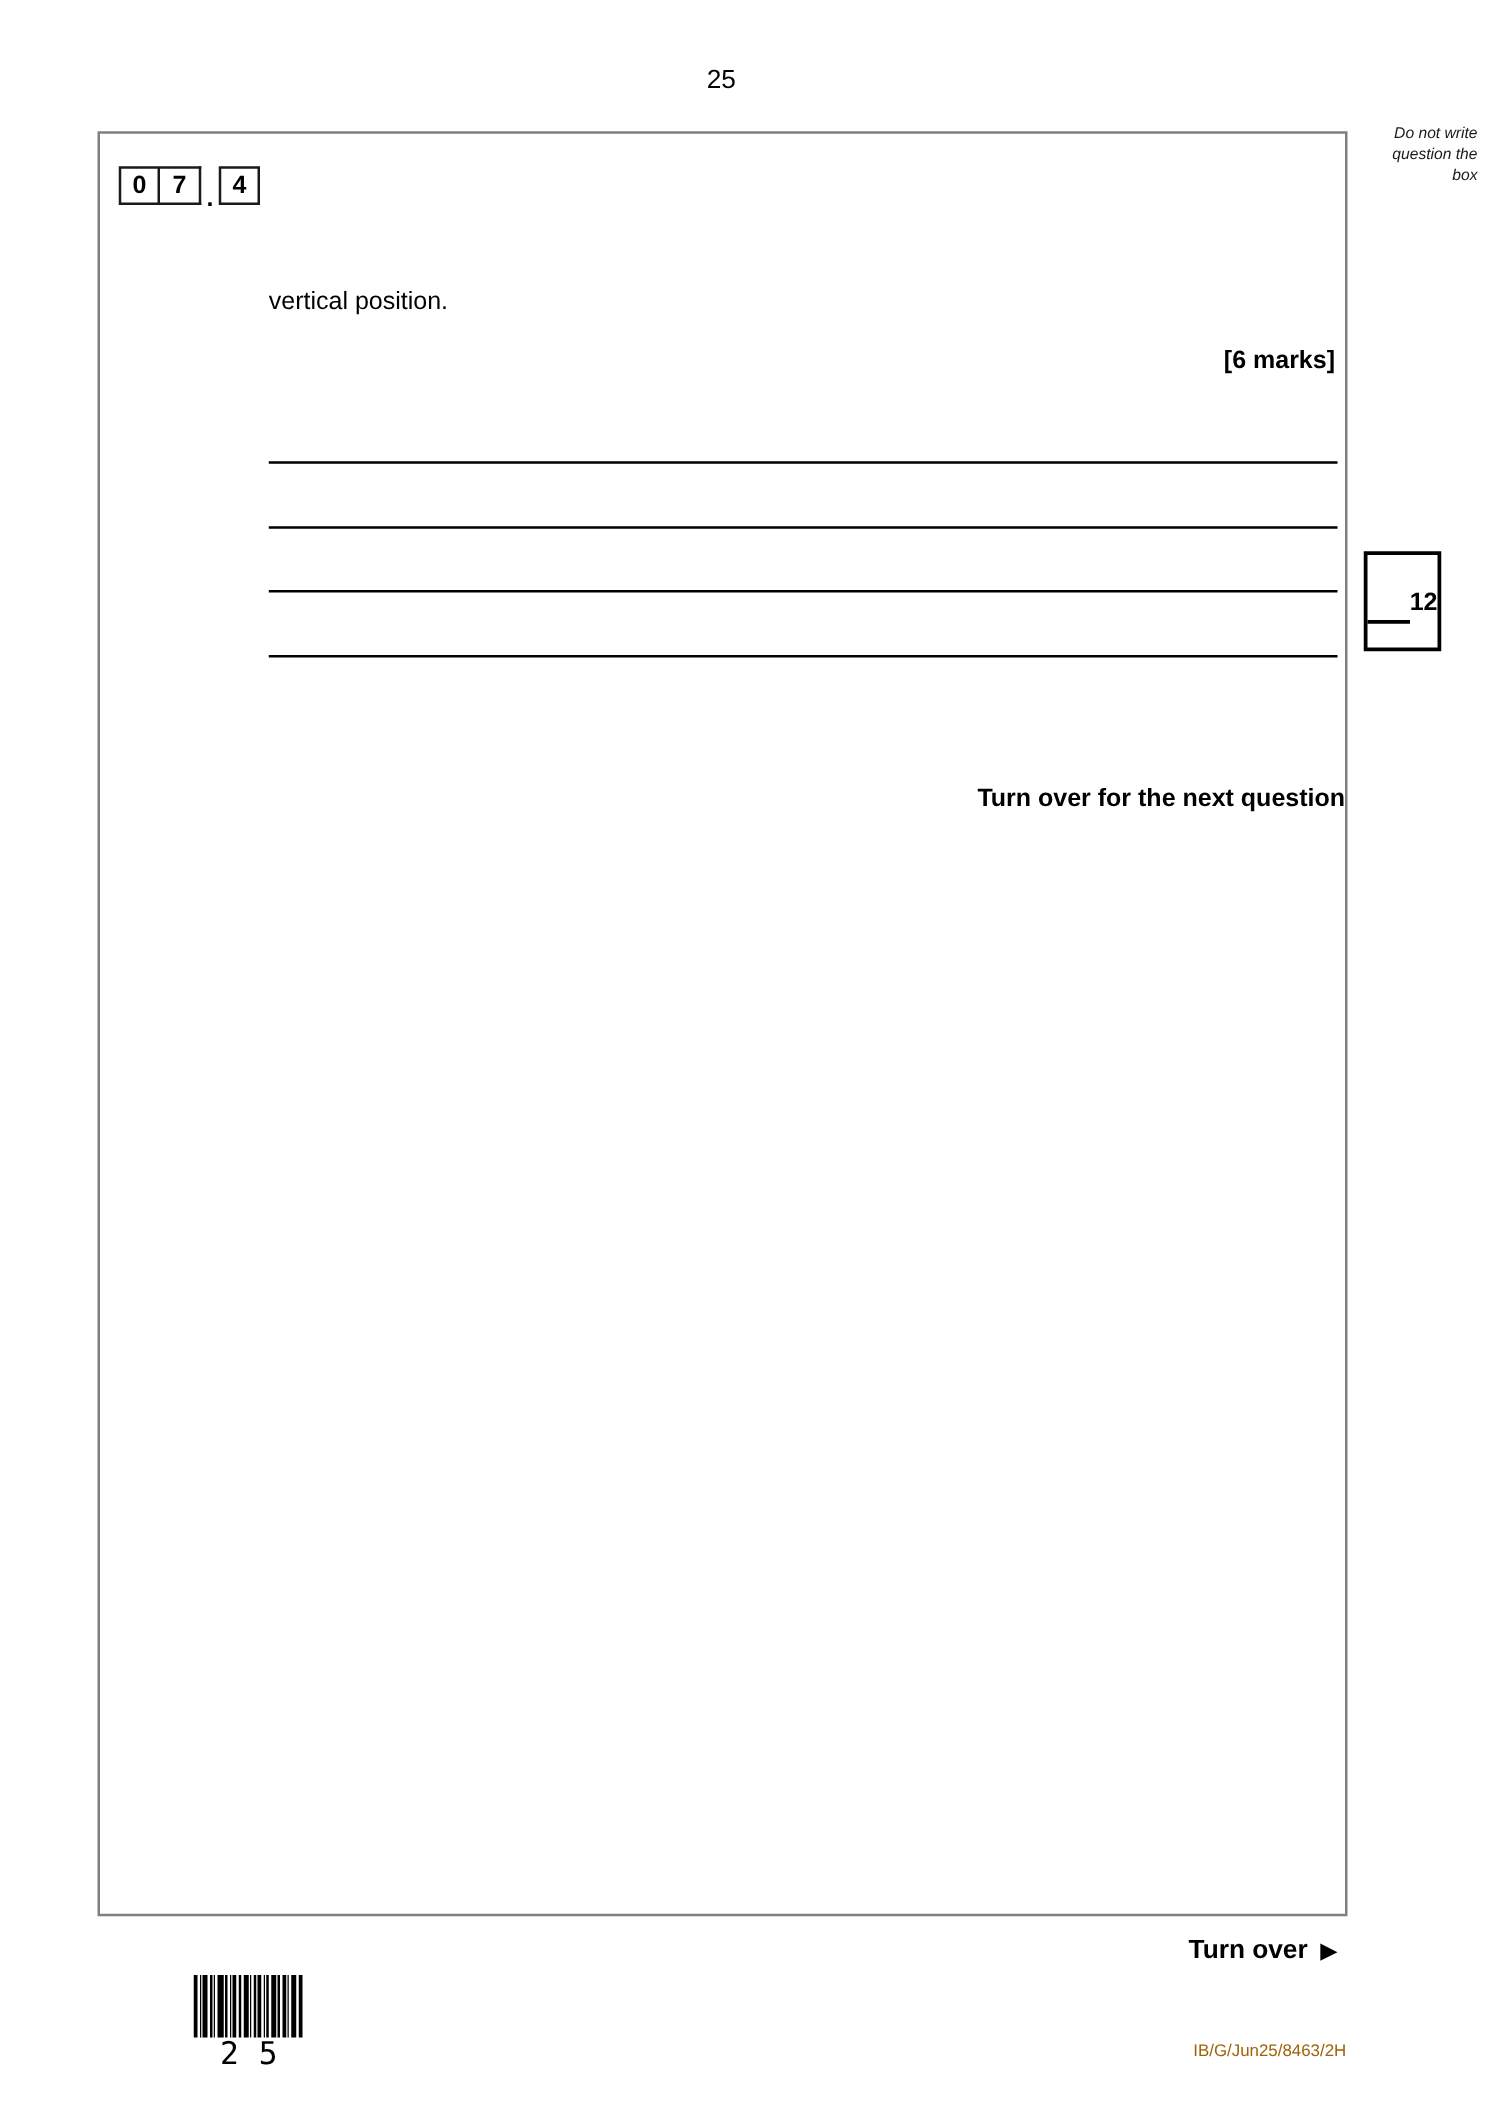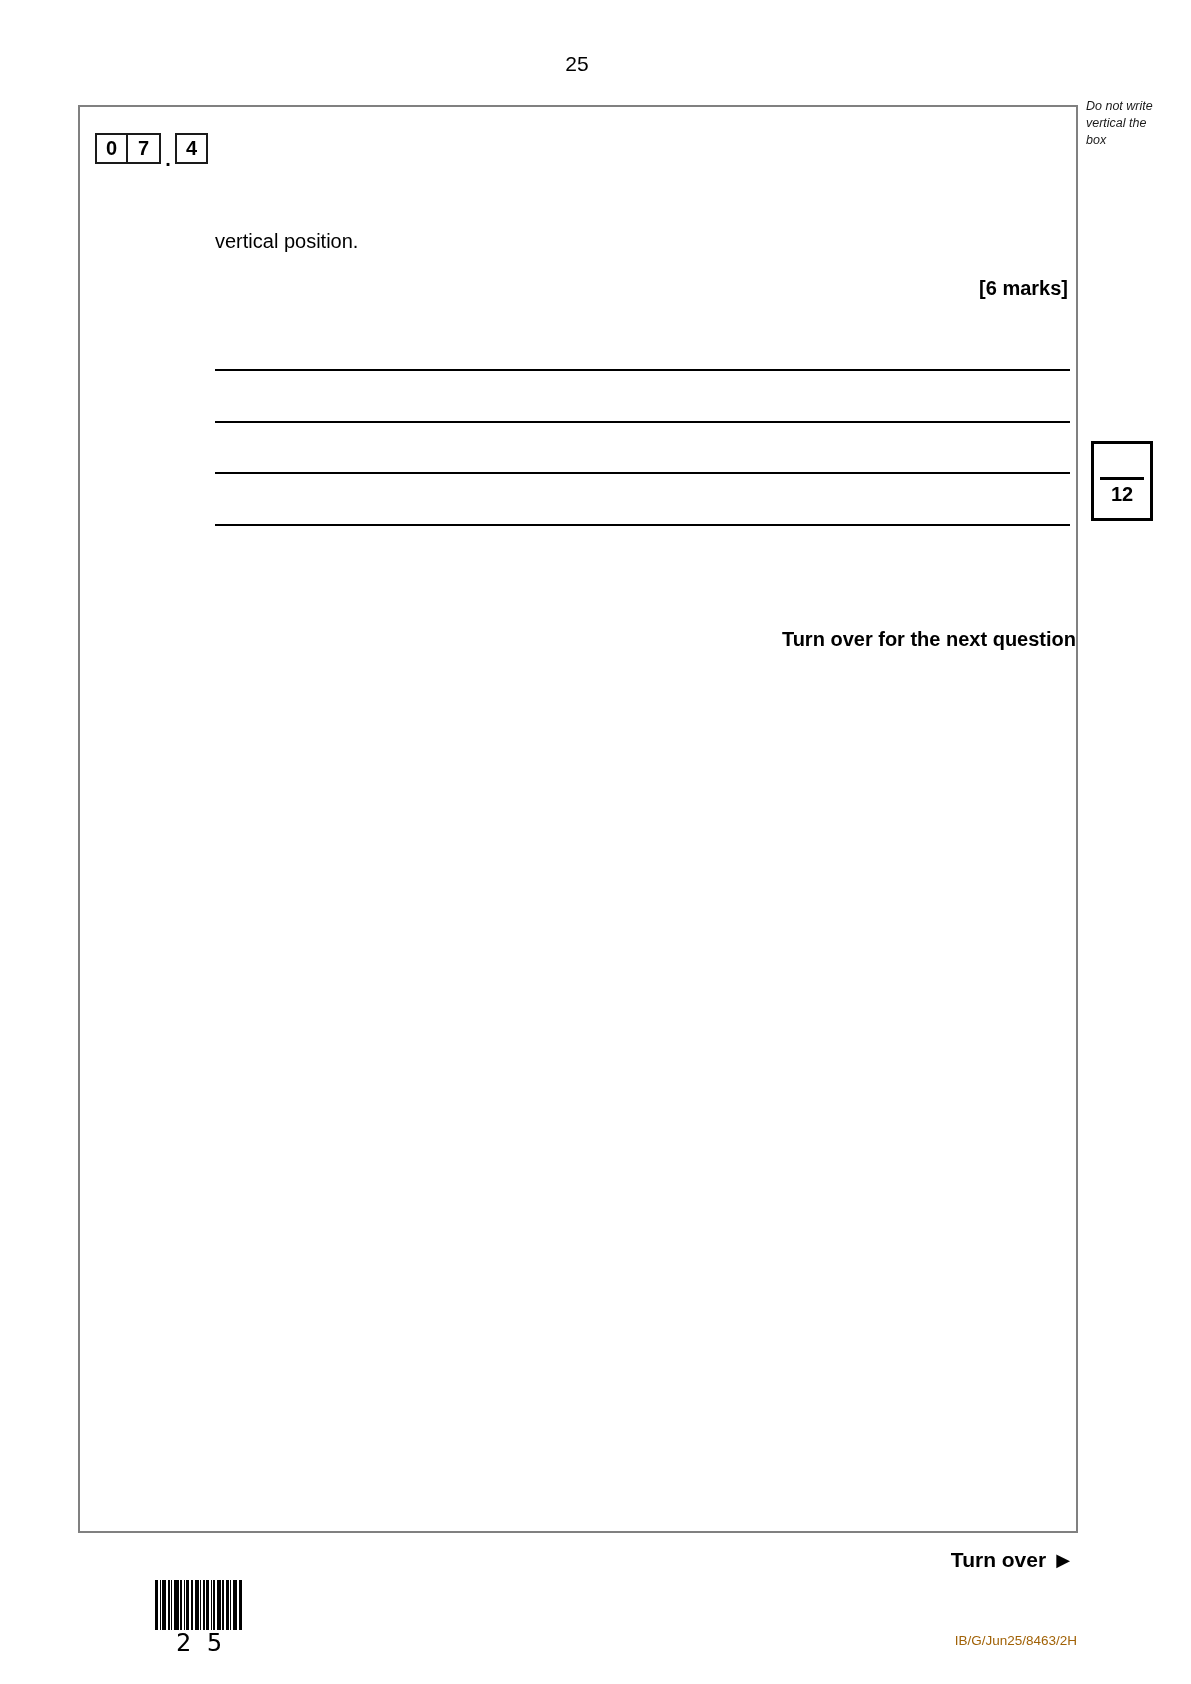--- a/index.html
+++ b/index.html
@@ -3,21 +3,21 @@
 <meta charset="utf-8">
 <style>
   html,body{margin:0;padding:0;background:#fff;}
   body{font-family:"Liberation Sans","DejaVu Sans",sans-serif;color:#000;}
   .page{position:relative;width:1191px;height:1684px;background:#fff;overflow:hidden;}
 
   .page-number{position:absolute;left:577px;top:52px;transform:translateX(-50%);
     font-size:21px;}
 
   .side-note{position:absolute;left:1086px;top:98px;width:96px;
-    font-style:italic;font-size:12.5px;line-height:1.35;text-align:left;color:#1a1a1a;}
+    font-style:italic;font-size:12.5px;line-height:1.35;text-align:right;color:#1a1a1a;}
 
   .main-box{position:absolute;left:78px;top:105px;width:1000px;height:1428px;
     border:2px solid #808080;box-sizing:border-box;background:#fff;}
 
   .qnum-row{position:absolute;left:15px;top:26px;display:flex;align-items:center;}
   .qnum-group{display:flex;}
   .qnum-cell{width:33px;height:31px;border:2px solid #1a1a1a;box-sizing:border-box;
     display:flex;align-items:center;justify-content:center;
     font-weight:bold;font-size:20px;}
   .qnum-cell+.qnum-cell{border-left:none;}
@@ -32,21 +32,21 @@
   .q-marks{position:absolute;right:8px;top:170px;font-size:20px;font-weight:bold;}
 
   .answer-lines{position:absolute;left:0;top:0;width:100%;height:100%;pointer-events:none;}
   .answer-line{position:absolute;left:135px;width:855px;height:0;
     border-bottom:2px solid #000;}
 
   .turn-next{position:absolute;left:0;top:521px;width:100%;text-align:right;
     font-size:20px;font-weight:bold;}
 
   .total-box{position:absolute;left:1091px;top:441px;width:62px;height:80px;
-    border:3px solid #000;box-sizing:border-box;display:flex;flex-direction:column;
+    border:3px solid #000;box-sizing:border-box;display:flex;flex-direction:row;
     align-items:center;}
   .total-box .score-line{width:44px;height:3px;background:#000;margin-top:33px;}
   .total-box .total-value{font-size:20px;font-weight:bold;margin-top:3px;}
 
   .turn-over{position:absolute;right:121px;top:1548px;font-size:21px;font-weight:bold;
     display:flex;align-items:center;}
   .turn-over .arrow{margin-left:10px;font-size:18px;}
 
   .barcode{position:absolute;left:155px;top:1580px;height:50px;display:flex;align-items:stretch;}
   .barcode .bar{height:50px;background:#000;}
@@ -57,21 +57,21 @@
 </style>
 </head>
 <body>
 
 <div class="page">
 
   <div class="page-number">25</div>
 
   <div class="side-note">
     <div>Do not write</div>
-    <div>vertical the</div>
+    <div>question the</div>
     <div>box</div>
   </div>
 
   <div class="main-box">
 
     <div class="qnum-row">
       <div class="qnum-group">
         <div class="qnum-cell">0</div>
         <div class="qnum-cell">7</div>
       </div>

